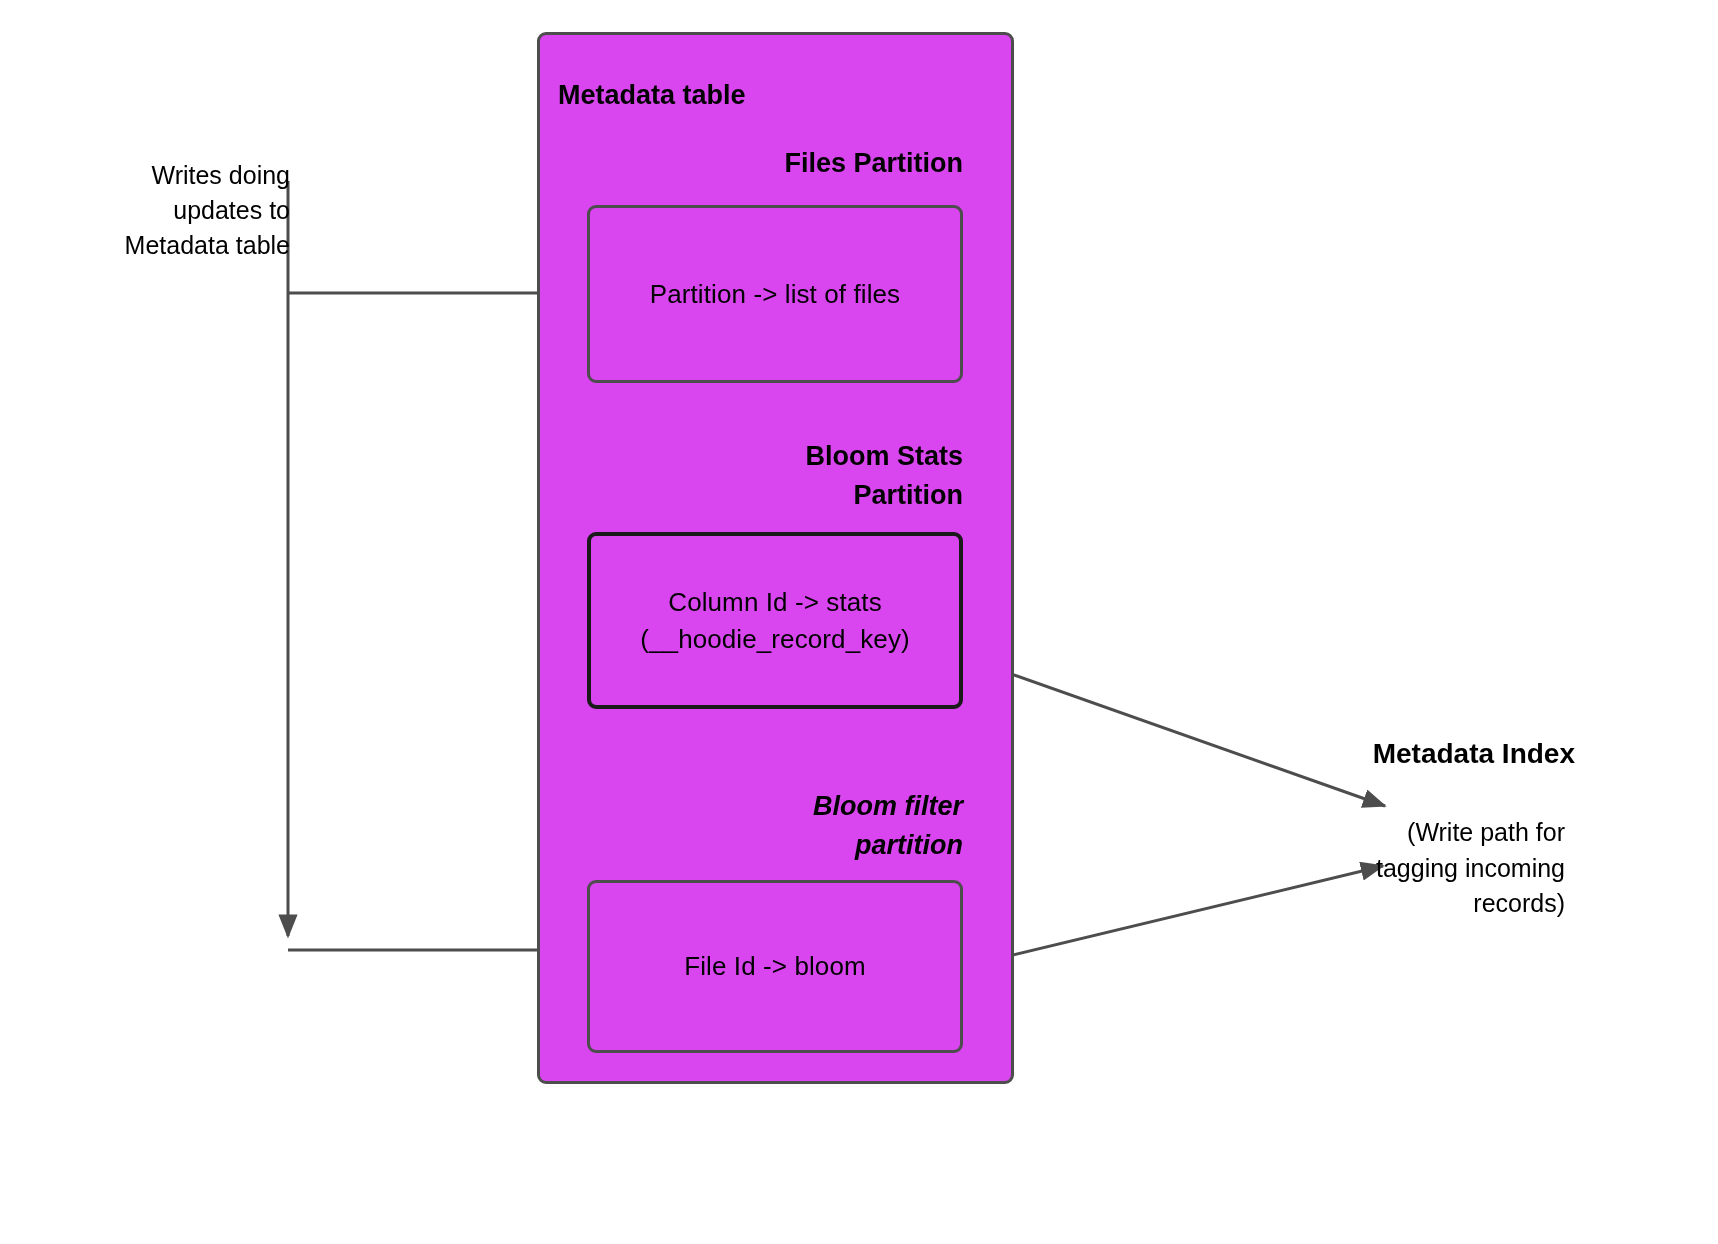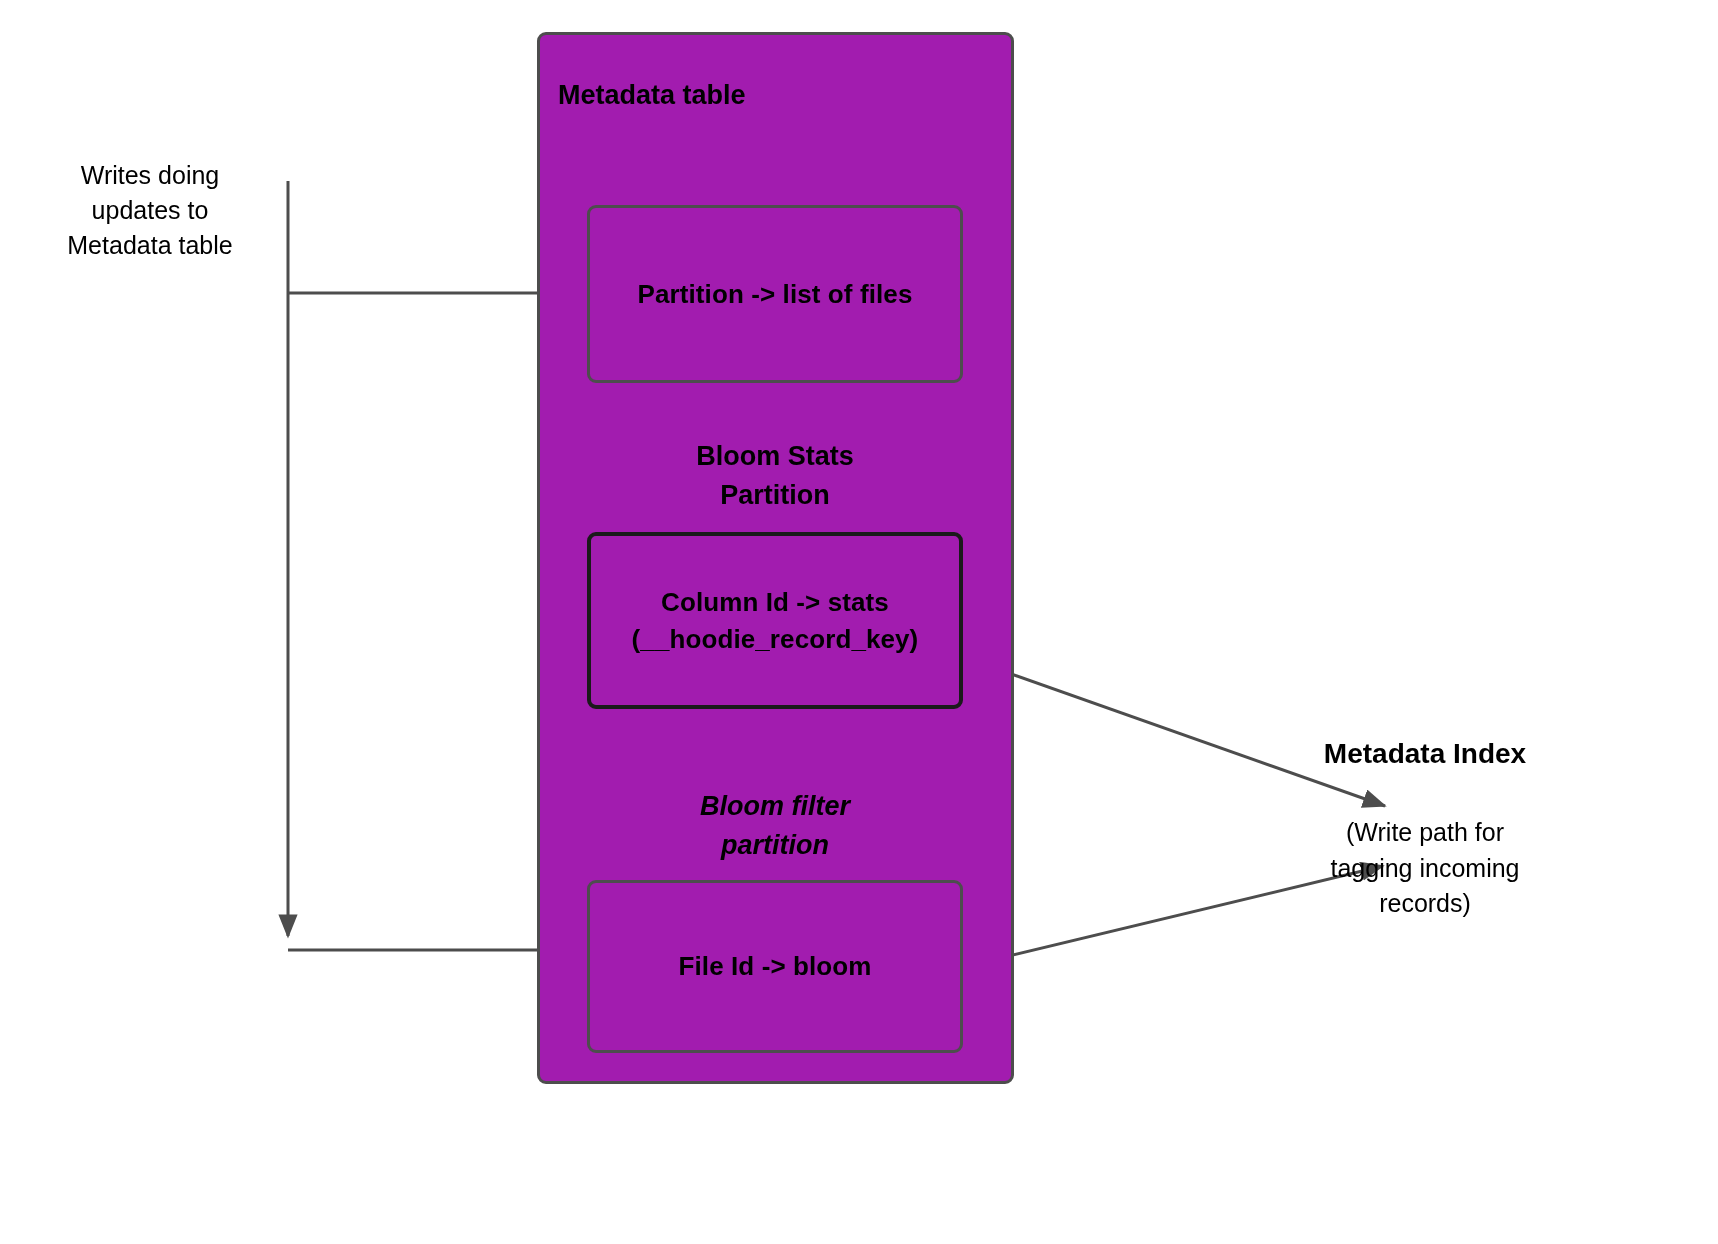--- a/index.html
+++ b/index.html
@@ -26,24 +26,23 @@
     top: 0;
     width: 1718px;
     height: 1244px;
     pointer-events: none;
   }
 
   
   .box {
     position: absolute;
     box-sizing: border-box;
-    background: #a21caf;
+    background: #d946ef;
     border: 3px solid #4D4D4D;
     border-radius: 9px;
-    font-weight: bold;
   }
   .outer-box {
     left: 537px;
     top: 32px;
     width: 477px;
     height: 1052px;
     border-radius: 9px;
   }
   .inner-box {
     left: 587px;
@@ -61,21 +60,21 @@
     font-size: 26px;
     line-height: 1.42;
     color: #000000;
     white-space: pre-line;
     letter-spacing: .1px;
   }
 
   
   .label {
     position: absolute;
-    text-align: center;
+    text-align: right;
     color: #000000;
     white-space: pre-line;
   }
 
   .metadata-table-title {
     left: 558px;
     top: 80px;
     font-size: 27px;
     text-align: left;
     font-weight: bold;
@@ -159,20 +158,21 @@
 
     <g>
       <path d="M963,967 L1383,866" fill="none" stroke="#4D4D4D" stroke-width="3" marker-end="url(#arrowhead)"></path>
     </g>
   </svg>
 
   <div class="box outer-box"></div>
 
   <div class="label metadata-table-title">Metadata table</div>
 
+  <div class="label files-partition-title">Files Partition</div>
 
   <div class="box inner-box files-box">
     <span class="box-text">Partition -&gt; list of files</span>
   </div>
 
   <div class="label colstats-partition-title">Bloom Stats
 Partition</div>
 
   <div class="box inner-box colstats-box">
     <span class="box-text">Column Id  -&gt; stats

